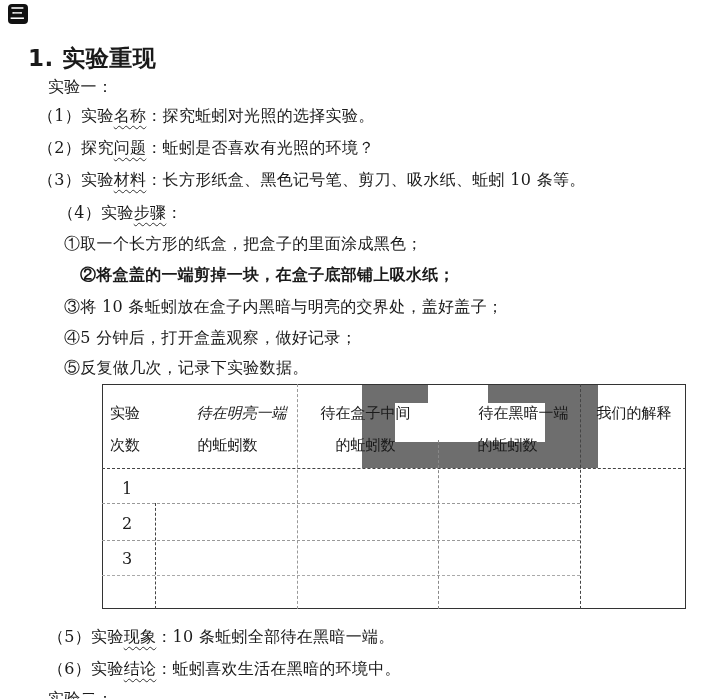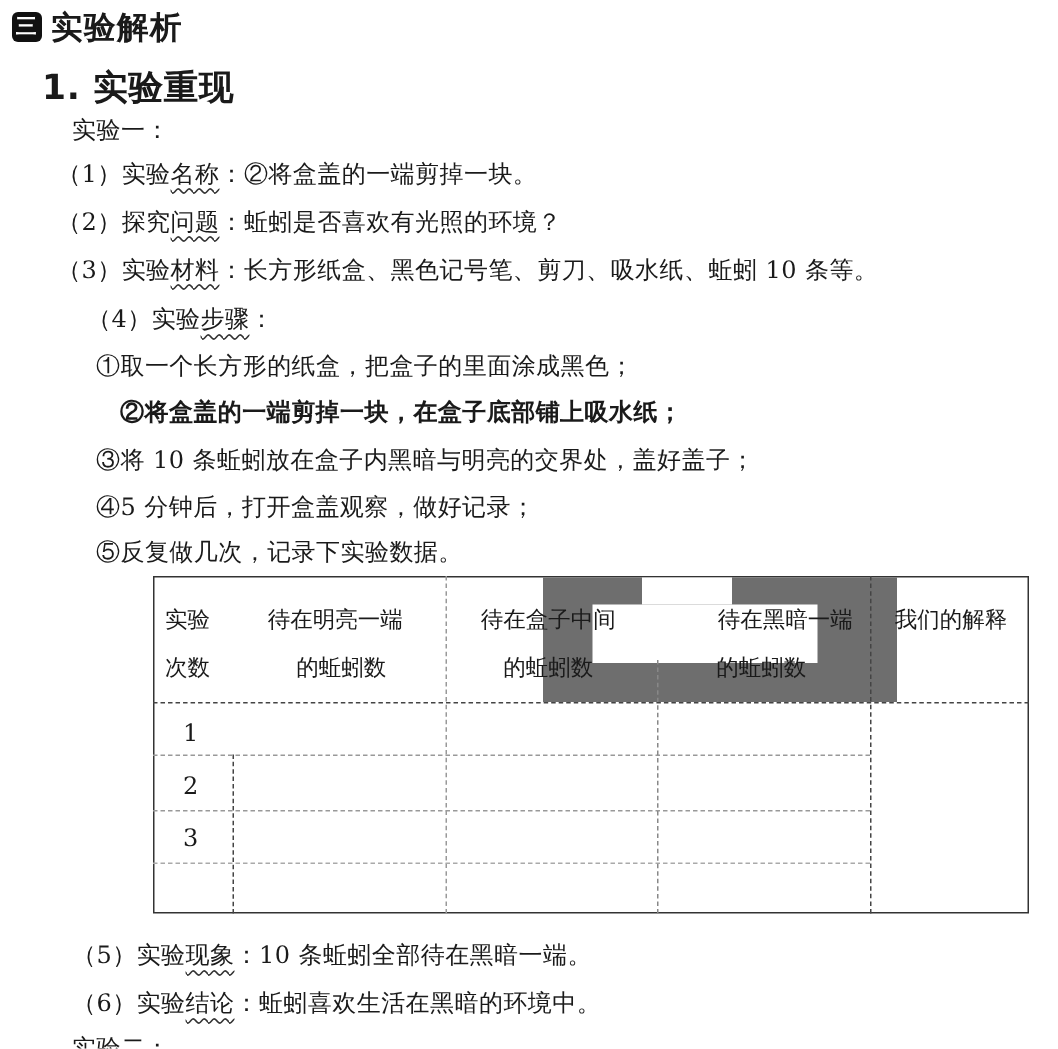--- a/index.html
+++ b/index.html
@@ -27,29 +27,28 @@
   .th { position:absolute; font-size:15px; font-family:"DejaVu Serif","Liberation Serif",serif; text-align:center; white-space:nowrap; z-index:3; }
   .rownum { position:absolute; font-size:16px; z-index:3; }
   .gray { position:absolute; background:#6e6e6e; z-index:1; }
   .white { position:absolute; background:#fff; z-index:2; }
 </style>
 </head>
 <body>
 
 <div class="abs sec-title">
   <span class="sec-badge">三</span>
-  <span>实验解析</span>
 </div>
 
 <div class="abs sub-title">1. 实验重现</div>
 
 <div class="abs line" style="left:48px; top:77px;">实验一：</div>
 
 <div class="abs line" style="left:38px; top:106px;">
-  <span>（1）</span><span>实验</span><span class="wavy">名称</span><span>：②将盒盖的一端剪掉一块。</span>
+  <span>（1）</span><span>实验</span><span class="wavy">名称</span><span>：探究蚯蚓对光照的选择实验。</span>
 </div>
 <div class="abs line" style="left:38px; top:138px;">
   <span>（2）</span><span>探究</span><span class="wavy">问题</span><span>：蚯蚓是否喜欢有光照的环境？</span>
 </div>
 <div class="abs line" style="left:38px; top:170px;">
   <span>（3）</span><span>实验</span><span class="wavy">材料</span><span>：长方形纸盒、黑色记号笔、剪刀、吸水纸、蚯蚓 10 条等。</span>
 </div>
 <div class="abs line" style="left:38px; top:203px;margin-left:20px;">
   <span>（4）</span><span>实验</span><span class="wavy">步骤</span><span>：</span>
 </div>
@@ -73,21 +72,21 @@
   <div class="vline" style="left:580px; top:384px; height:225px; z-index:3;"></div>
 
   <div class="hline" style="left:102px; top:468px; width:584px; z-index:3;"></div>
   <div class="hline" style="left:102px; top:503px; width:478px; border-color:#999;"></div>
   <div class="hline" style="left:102px; top:540px; width:478px; border-color:#999;"></div>
   <div class="hline" style="left:102px; top:575px; width:478px; border-color:#aaa;"></div>
 
   <div class="th" style="left:110px; top:404px; text-align:left;">实验</div>
   <div class="th" style="left:110px; top:436px; text-align:center;">次数</div>
 
-  <div class="th" style="left:166px; top:404px; width:115px;">待在明亮一端</div>
+  <div class="th" style="left:184px; top:404px; width:115px;font-style:italic;">待在明亮一端</div>
   <div class="th" style="left:170px; top:436px; width:115px;">的蚯蚓数</div>
 
   <div class="th" style="left:308px; top:404px; width:115px;">待在盒子中间</div>
   <div class="th" style="left:308px; top:436px; width:115px;">的蚯蚓数</div>
 
   <div class="th" style="left:466px; top:404px; width:115px;">待在黑暗一端</div>
   <div class="th" style="left:450px; top:436px; width:115px;">的蚯蚓数</div>
 
   <div class="th" style="left:586px; top:404px; width:96px;">我们的解释</div>
 

